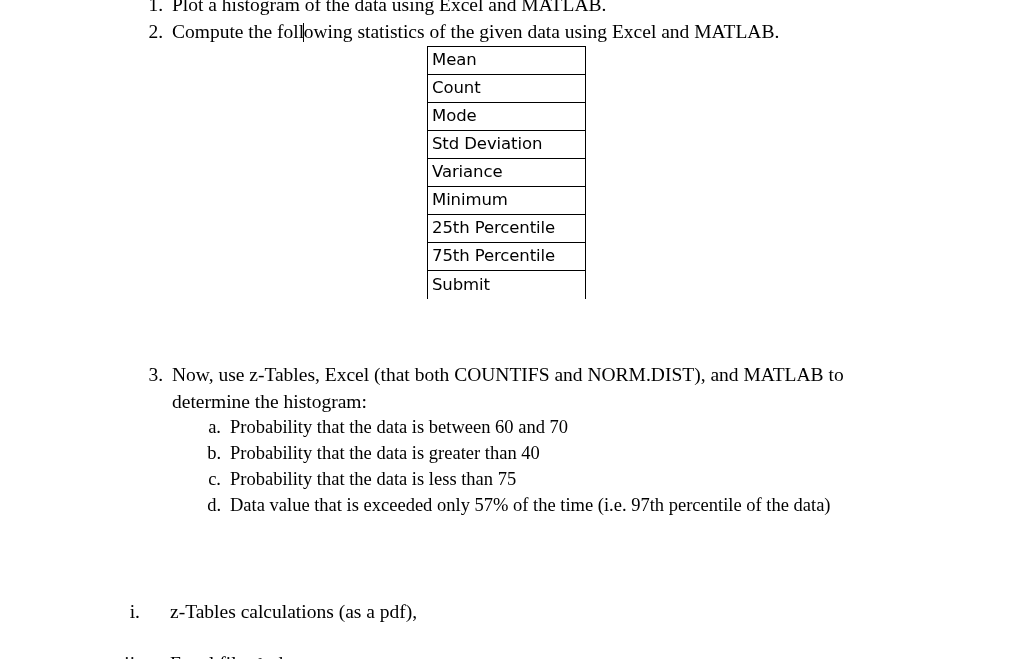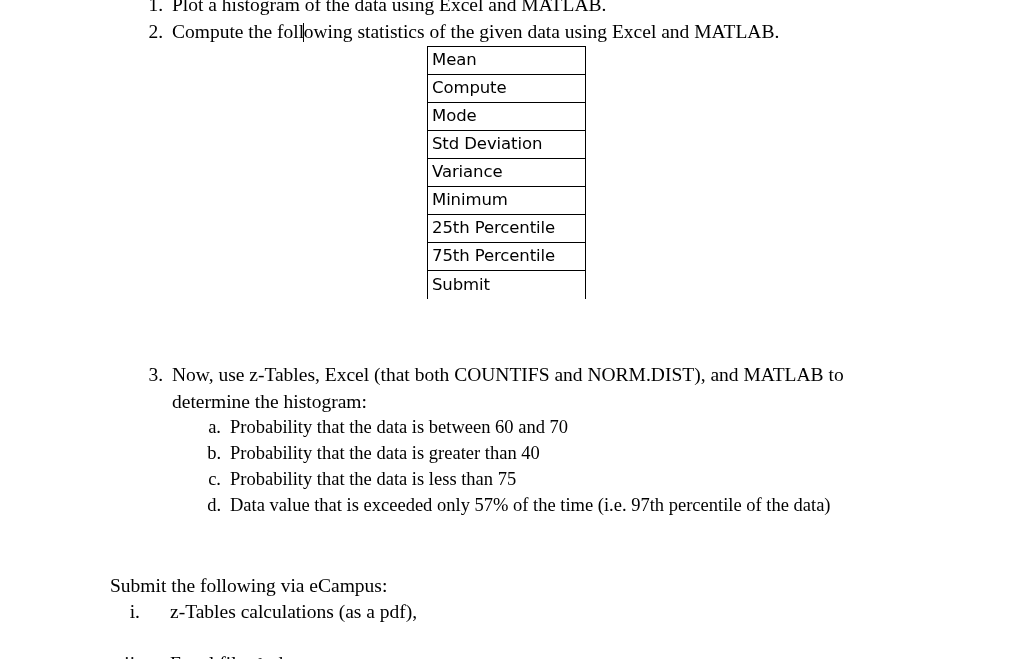--- a/index.html
+++ b/index.html
@@ -152,21 +152,21 @@
     <span class="marker">2.</span>
     <span class="txt"><span>Compute the foll</span><span class="caret"></span><span>owing statistics of the given data using Excel and MATLAB.</span></span>
   </div>
 
   <table id="statsTable">
     <tbody>
       <tr>
         <td>Mean</td>
       </tr>
       <tr>
-        <td>Compute</td>
+        <td>Count</td>
       </tr>
       <tr>
         <td>Mode</td>
       </tr>
       <tr>
         <td>Std Deviation</td>
       </tr>
       <tr>
         <td>Variance</td>
       </tr>
@@ -203,23 +203,20 @@
   </div>
   <div class="row lvl2" id="itemC">
     <span class="marker">c.</span>
     <span class="txt">Probability that the data is less than 75</span>
   </div>
   <div class="row lvl2" id="itemD">
     <span class="marker">d.</span>
     <span class="txt">Data value that is exceeded only 57% of the time (i.e. 97th percentile of the data)</span>
   </div>
 
-  <div id="submitLine"><span>Submit the following via </span><span class="squiggle"><span>eCampus</span><span class="wave">
-        
-      </span></span><span>:</span></div>
 
   <div class="row lvlr" id="itemI">
     <span class="marker">i.</span>
     <span class="txt">z-Tables calculations (as a pdf),</span>
   </div>
   <div class="row lvlr" id="itemII">
     <span class="marker">ii.</span>
     <span class="txt">Excel file, and</span>
   </div>
   <div class="row lvlr" id="itemIII">

